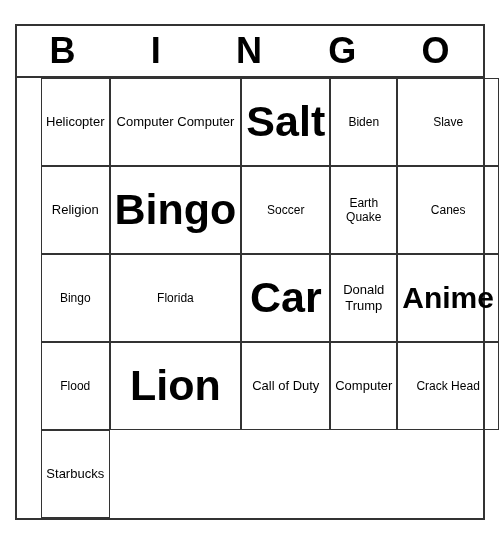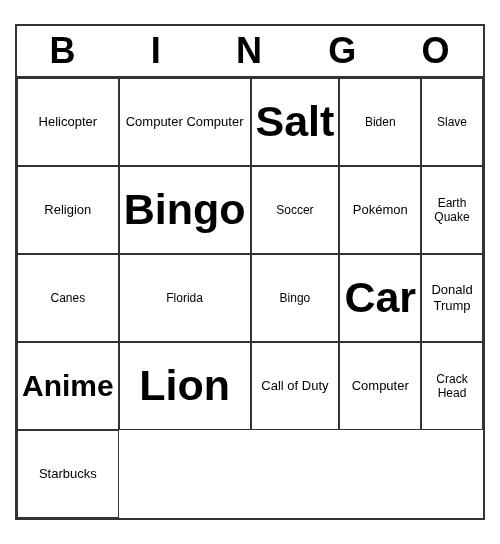--- a/index.html
+++ b/index.html
@@ -35,20 +35,21 @@
       font-size: 36px;
       font-weight: bold;
       padding: 4px 0;
       letter-spacing: 2px;
     }
 
     .bingo-grid {
       display: grid;
       grid-template-columns: repeat(5, 1fr);
       grid-template-rows: repeat(5, 1fr);
+      margin-left: 24px;
     }
 
     .bingo-cell {
       border: 1px solid #333;
       min-height: 88px;
       display: flex;
       align-items: center;
       justify-content: center;
       text-align: center;
       padding: 6px 4px;
@@ -106,42 +107,42 @@
       <div class="bingo-cell">
         <span class="small-text">Religion</span>
       </div>
       <div class="bingo-cell">
         <span class="xlarge-text">Bingo</span>
       </div>
       <div class="bingo-cell">
         <span class="medium-text">Soccer</span>
       </div>
       <div class="bingo-cell">
-        <span class="small-text">Pokémon</span>
-      </div>
-      <div class="bingo-cell">
         <span class="medium-text">Earth Quake</span>
       </div>
       <div class="bingo-cell">
         <span class="medium-text">Canes</span>
       </div>
       <div class="bingo-cell">
-        <span class="medium-text">Florida</span>
+        <span class="medium-text">Bingo</span>
       </div>
       <div class="bingo-cell">
-        <span class="medium-text">Bingo</span>
+        <span class="medium-text">Florida</span>
       </div>
       <div class="bingo-cell">
         <span class="xlarge-text">Car</span>
       </div>
       <div class="bingo-cell">
         <span class="small-text">Donald Trump</span>
       </div>
       <div class="bingo-cell">
         <span class="large-text">Anime</span>
+      </div>
+      <div class="bingo-cell">
+        <span class="medium-text">Flood</span>
       </div>
       <div class="bingo-cell">
         <span class="xlarge-text">Lion</span>
       </div>
       <div class="bingo-cell">
         <span class="small-text">Call of Duty</span>
       </div>
       <div class="bingo-cell">
         <span class="small-text">Computer</span>
       </div>

